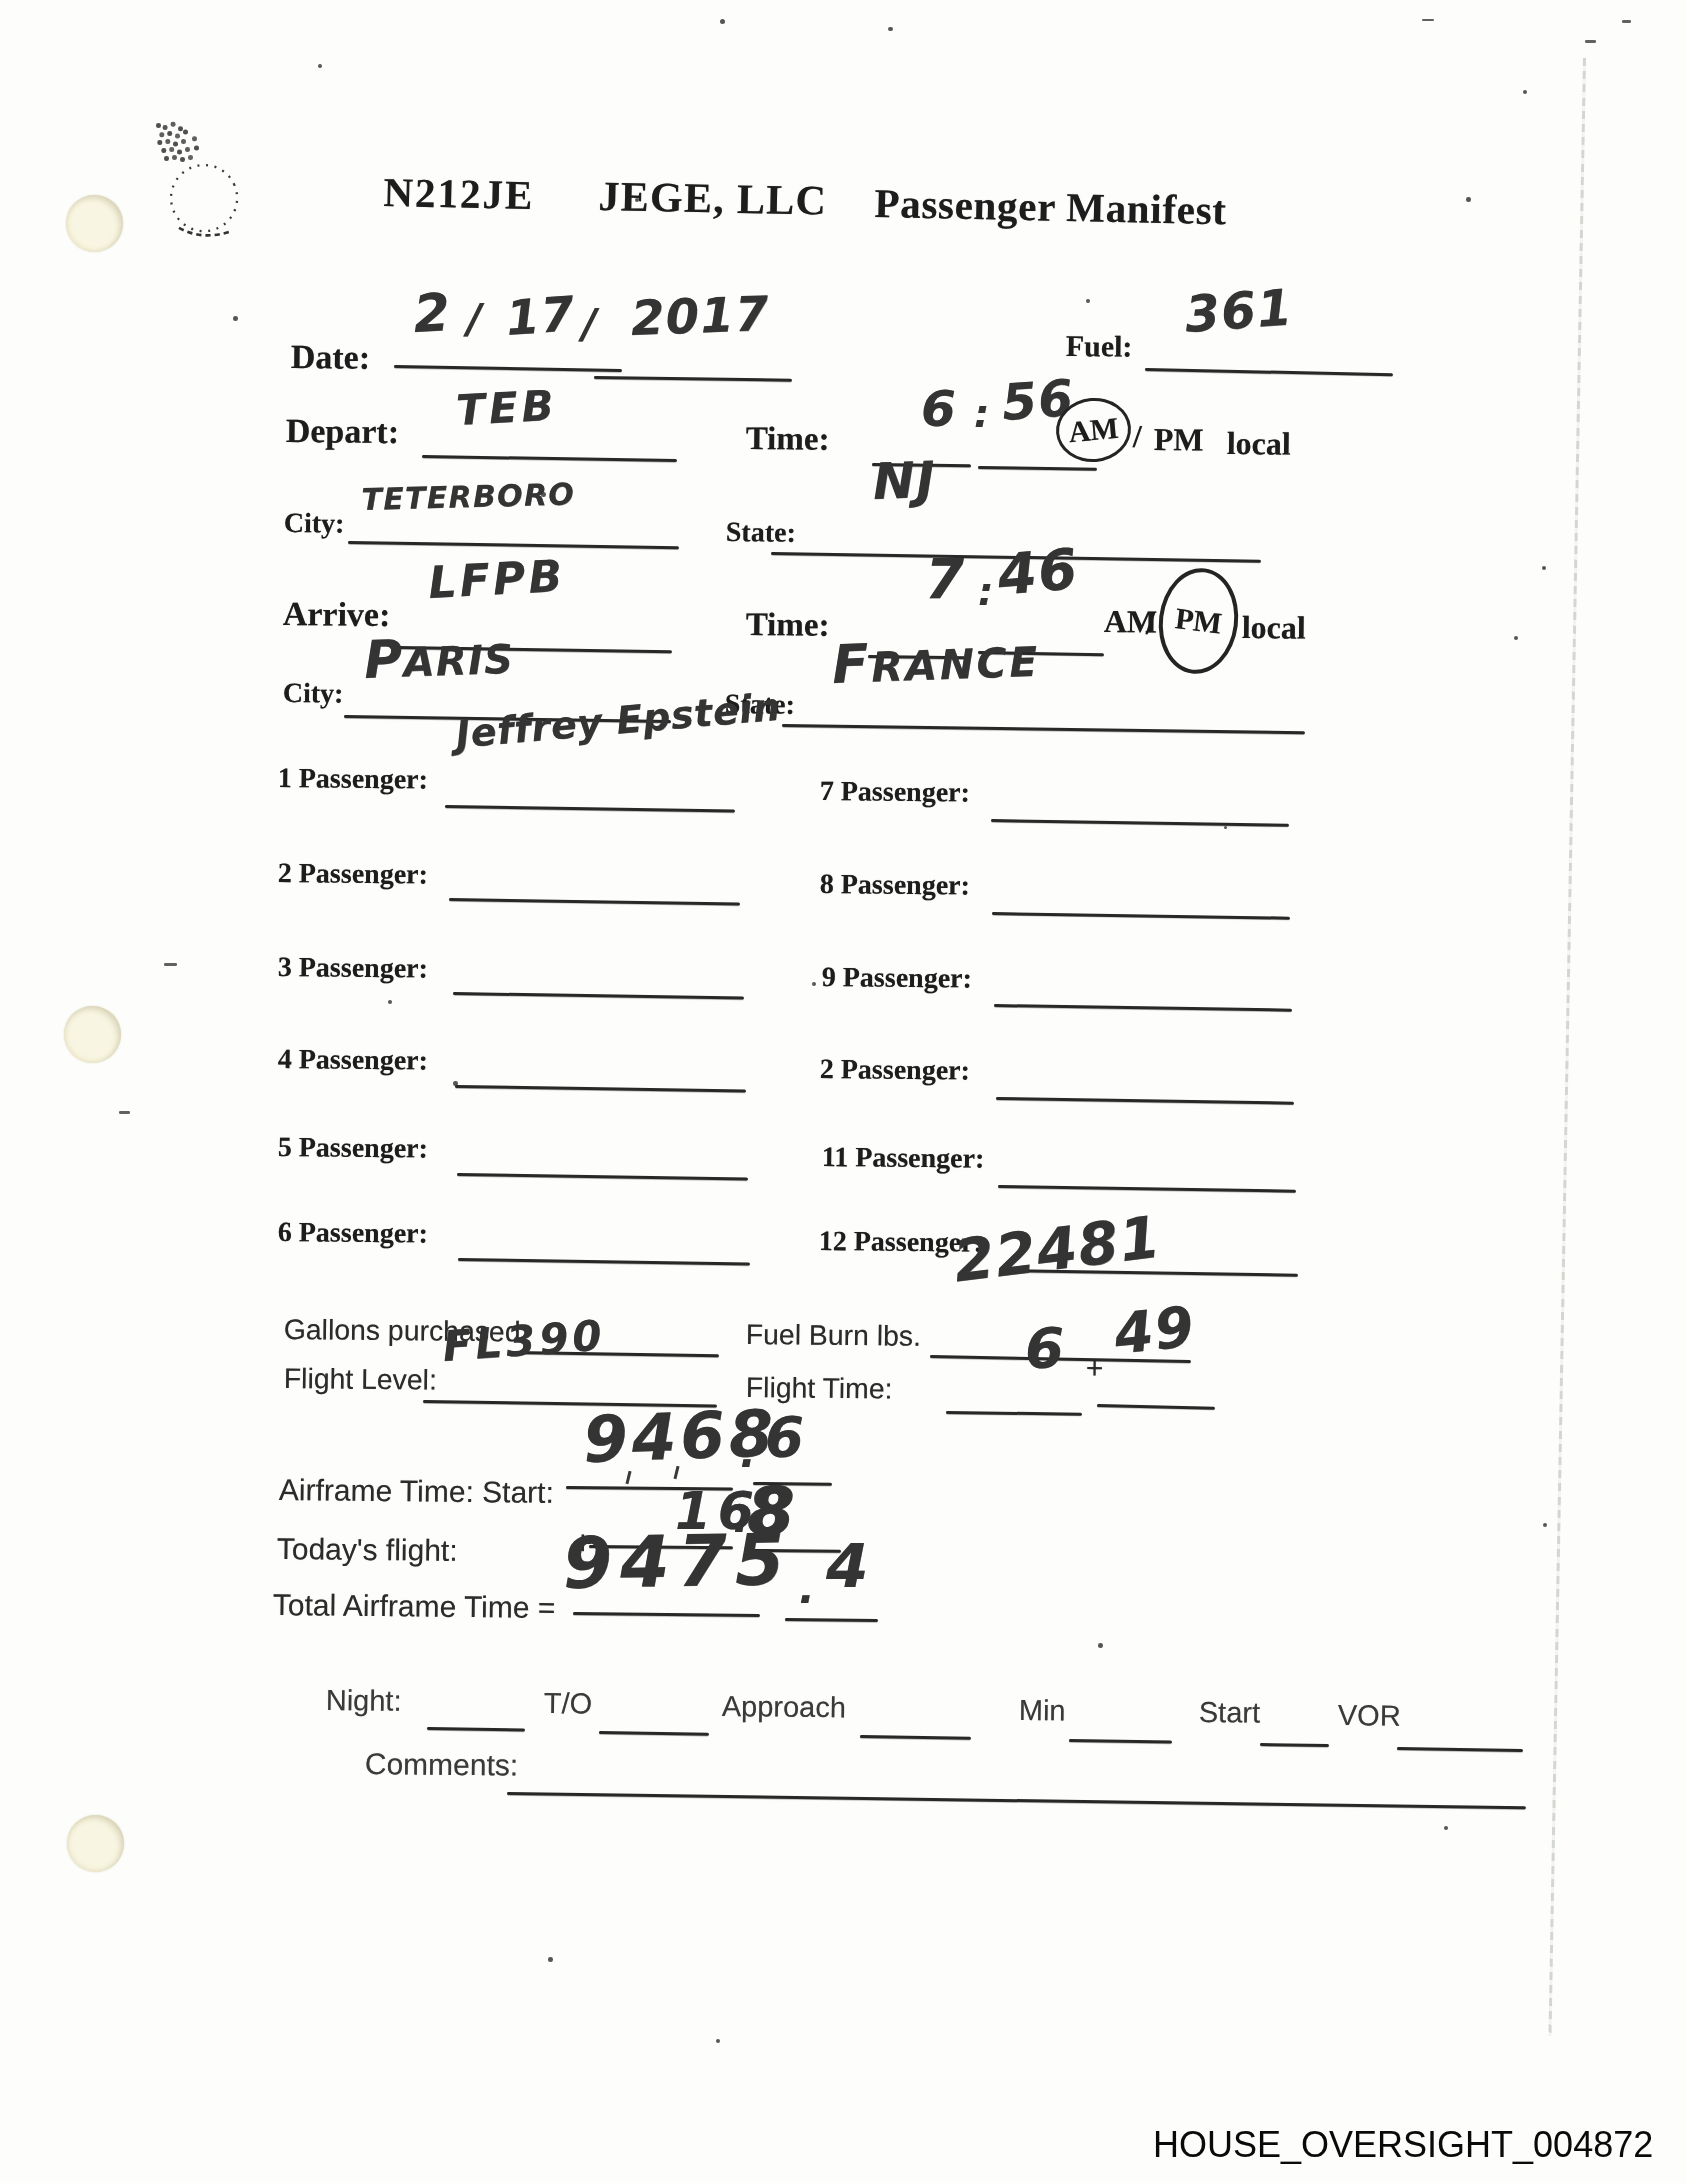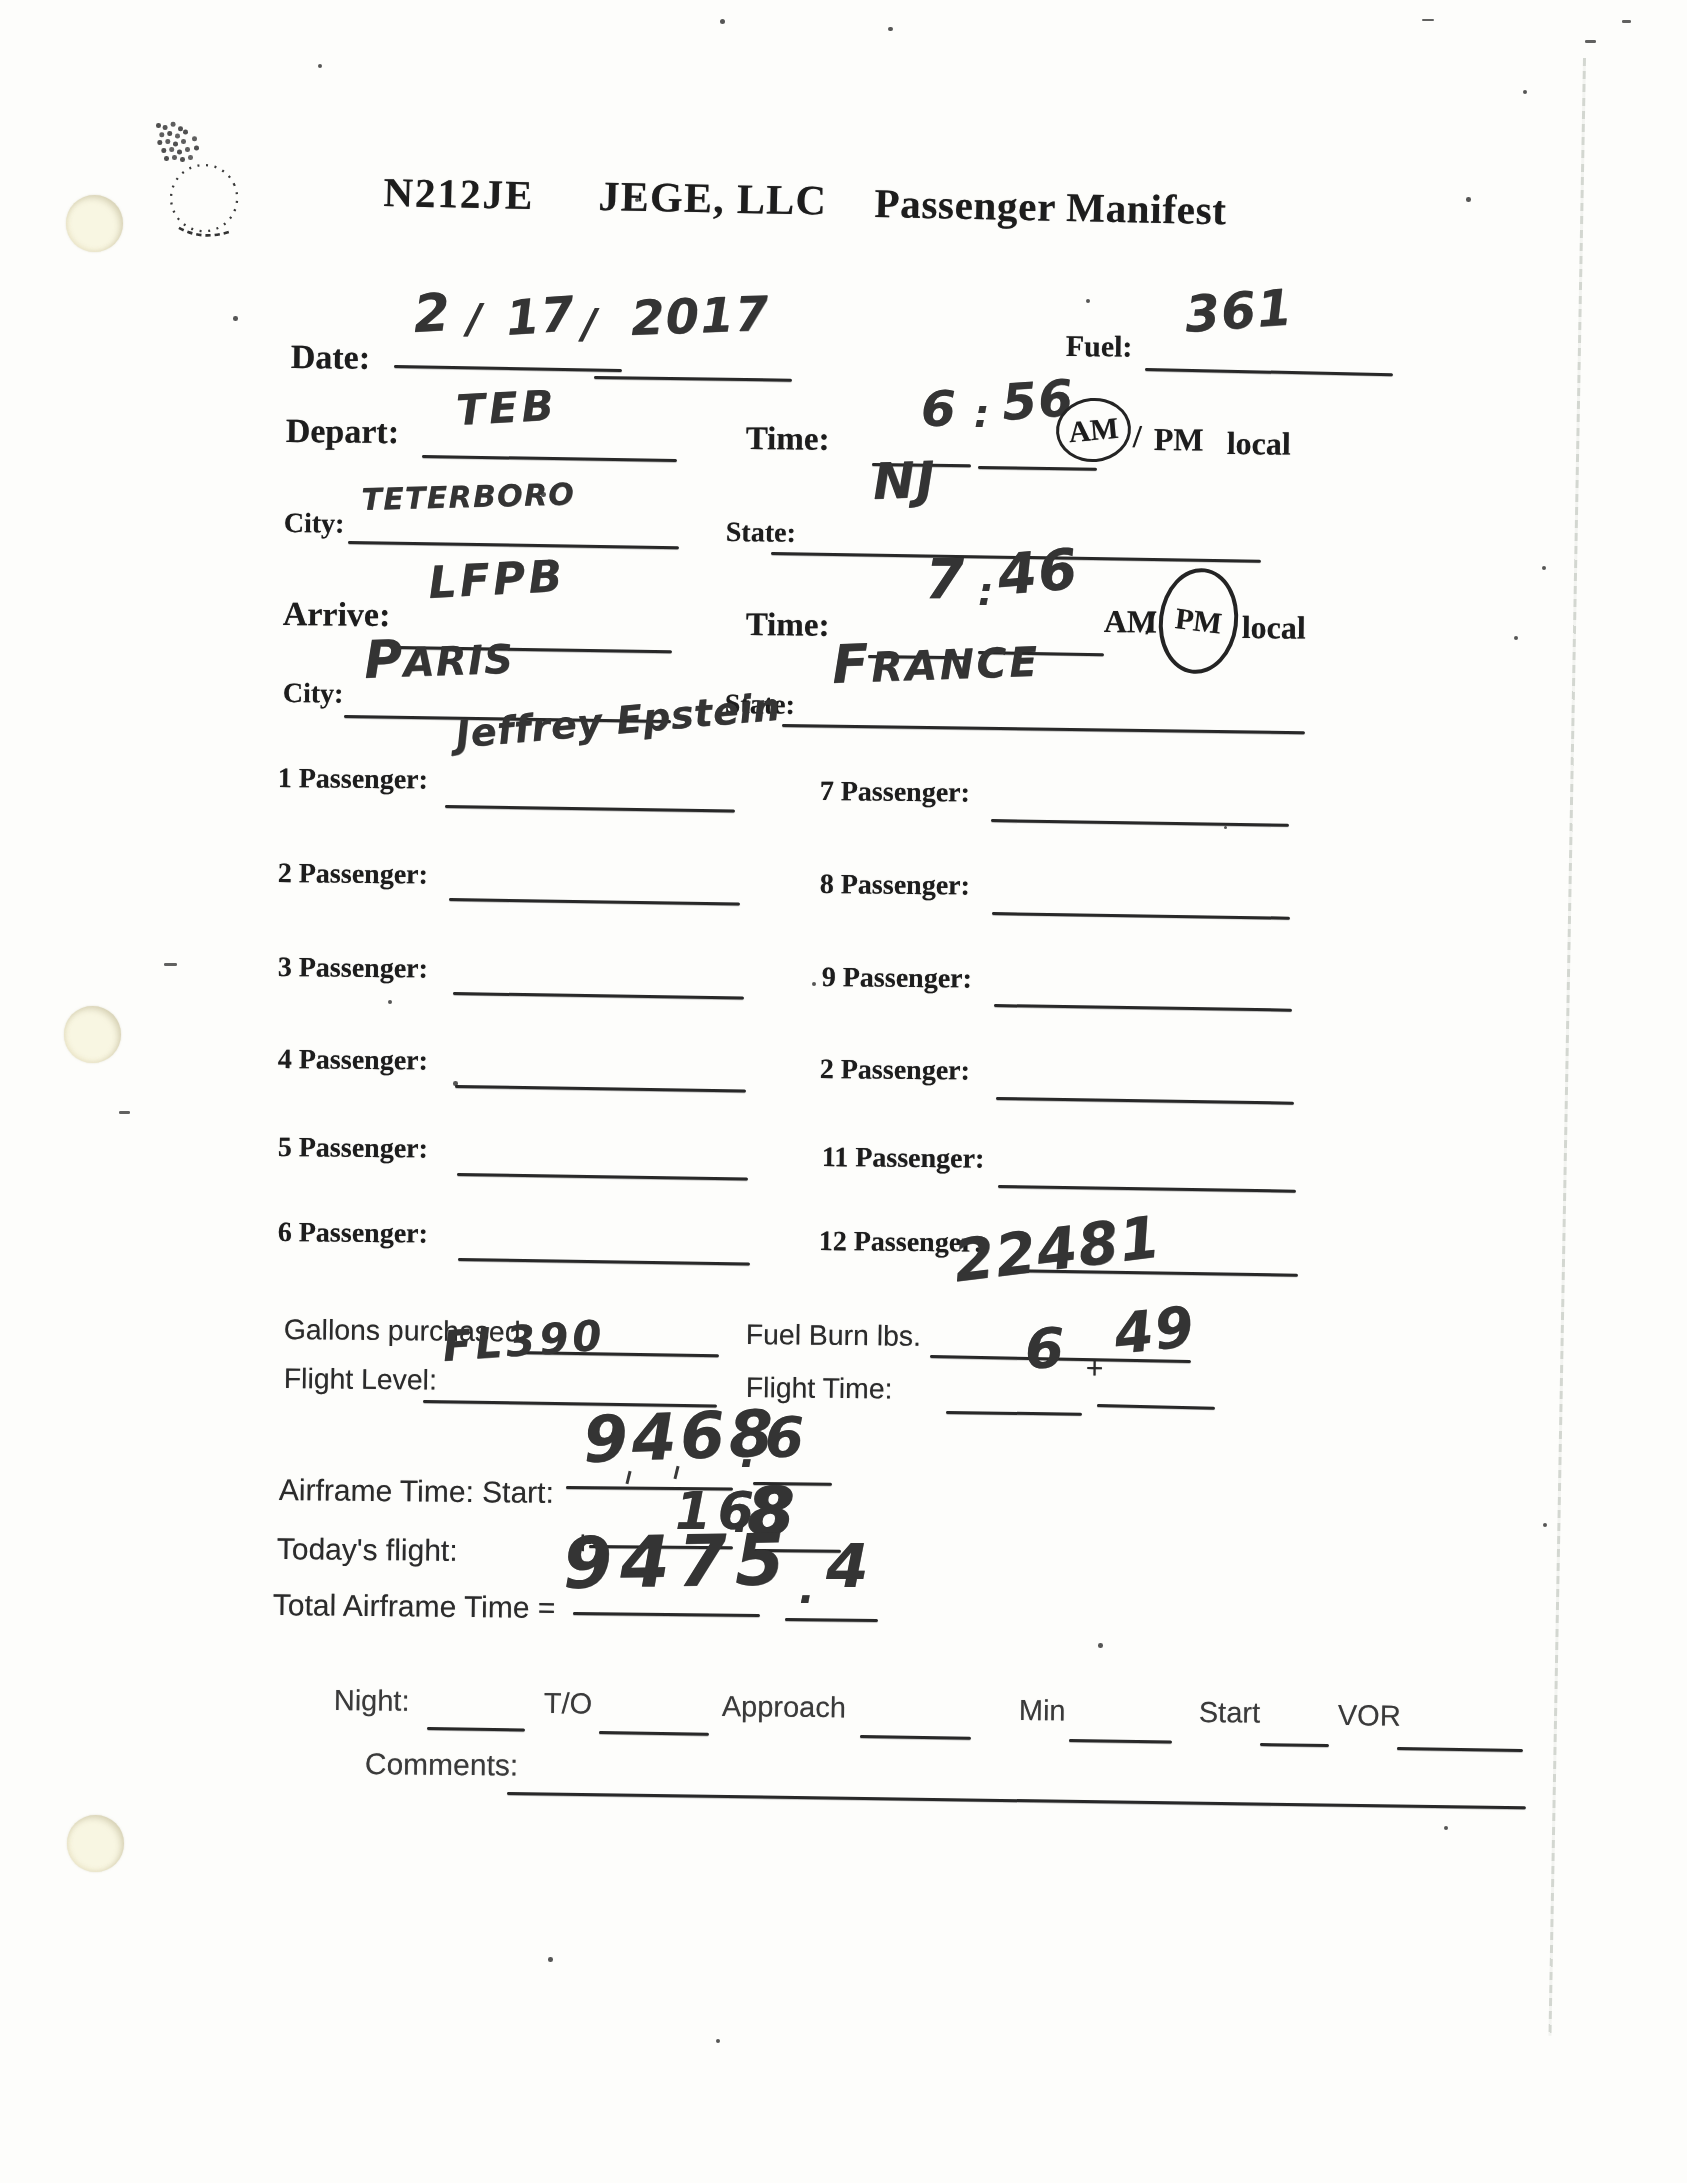--- a/index.html
+++ b/index.html
@@ -286,31 +286,32 @@
   <div class="hw hw-heavy" style="left:748px; top:1473px; font-size:66px;">8</div>
   <div class="ul" style="left:754px; top:1549px; width:87px; transform:rotate(.5deg);"></div>
 
   <div class="lbl-n" style="left:273px; top:1588px; font-size:30px;">Total Airframe Time =</div>
   <div class="hw" style="left:562px; top:1522px; font-size:71px; letter-spacing:8px; transform:rotate(-1deg);">9475</div>
   <div class="ul" style="left:573px; top:1612px; width:187px; transform:rotate(.6deg);"></div>
   <div class="hw" style="left:799px; top:1565px; font-size:41px;">.</div>
   <div class="hw" style="left:826px; top:1530px; font-size:61px;">4</div>
   <div class="ul" style="left:785px; top:1618px; width:93px; transform:rotate(.6deg);"></div>
 
-  <div class="lbl-n" style="left:334px; top:1684px; font-size:29px; color:#3a3a3a;">Night:</div>
+  <div class="lbl-n" style="left:326px; top:1684px; font-size:29px; color:#3a3a3a;">Night:</div>
   <div class="ul" style="left:427px; top:1727px; width:98px; transform:rotate(.9deg); height:2.6px;"></div>
   <div class="lbl-n" style="left:544px; top:1687px; font-size:29px; color:#3a3a3a;">T/O</div>
   <div class="ul" style="left:599px; top:1731px; width:110px; transform:rotate(.9deg); height:2.6px;"></div>
   <div class="lbl-n" style="left:722px; top:1690px; font-size:29px; color:#3a3a3a;">Approach</div>
   <div class="ul" style="left:860px; top:1735px; width:111px; transform:rotate(.9deg); height:2.6px;"></div>
   <div class="lbl-n" style="left:1019px; top:1694px; font-size:29px; color:#3a3a3a;">Min</div>
   <div class="ul" style="left:1069px; top:1739px; width:103px; transform:rotate(.9deg); height:2.6px;"></div>
   <div class="lbl-n" style="left:1199px; top:1696px; font-size:29px; color:#3a3a3a;">Start</div>
   <div class="ul" style="left:1260px; top:1743px; width:69px; transform:rotate(.9deg); height:2.6px;"></div>
   <div class="lbl-n" style="left:1338px; top:1699px; font-size:29px; color:#3a3a3a;">VOR</div>
   <div class="ul" style="left:1397px; top:1747px; width:126px; transform:rotate(.9deg); height:2.6px;"></div>
 
   <div class="lbl-n" style="left:365px; top:1747px; font-size:30px; color:#3a3a3a;">Comments:</div>
   <div class="ul" style="left:507px; top:1792px; width:1019px; transform:rotate(.8deg); height:3.3px;"></div>
 
+  <div class="watermark">HOUSE_OVERSIGHT_004872</div>
 
 </div>
 
 
 </body></html>

